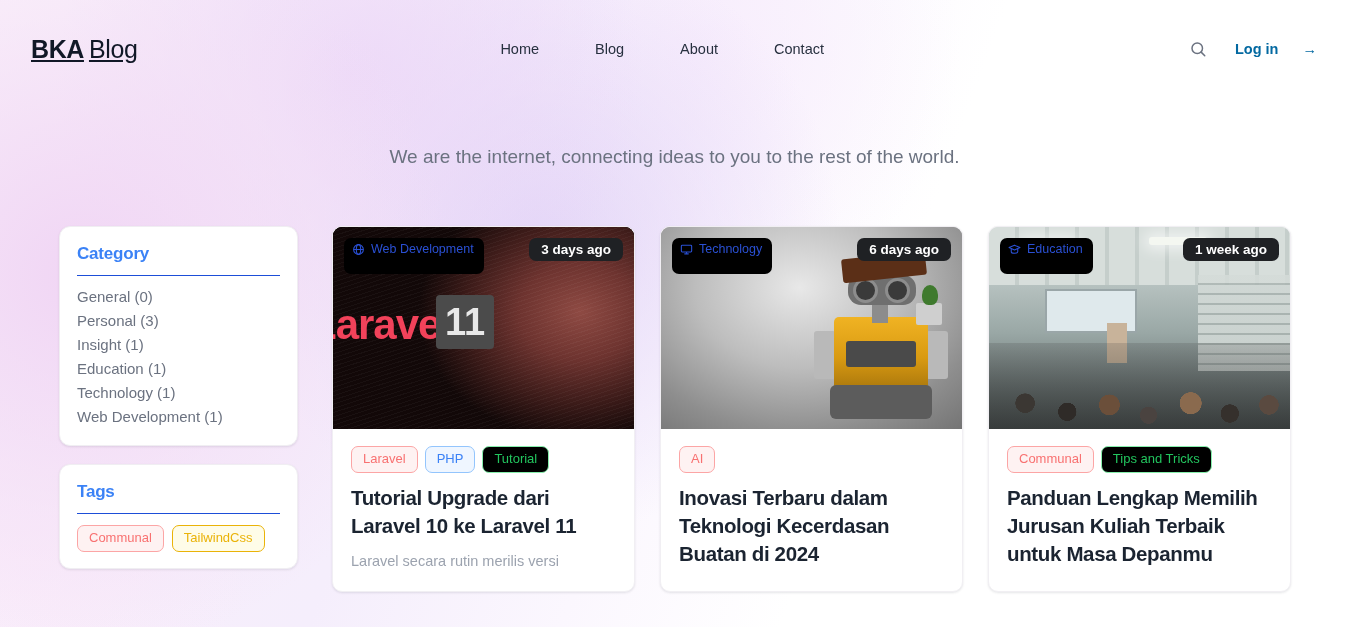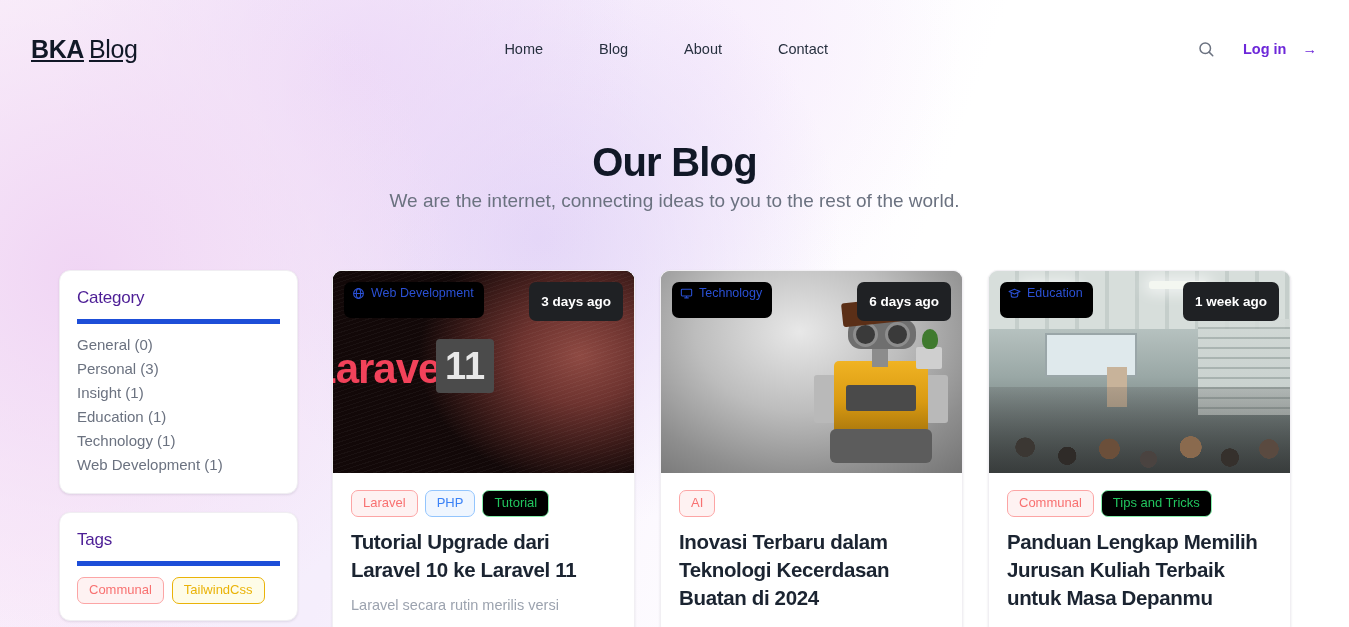--- a/index.html
+++ b/index.html
@@ -60,23 +60,23 @@
     white-space: nowrap;
   }
 
   #nav-right { display: flex; align-items: center; gap: 26px; }
   #search-button {
     background: none; border: none; cursor: pointer;
     display: flex; align-items: center; justify-content: center;
     width: 22px; height: 22px; color: #6b7280;
   }
   #login-link {
-    font-size: 14.5px; font-weight: 600; color: #6d28d9;
+    font-size: 14.5px; font-weight: 600; color: #0369a1;
     text-decoration: none; white-space: nowrap;
-    display: flex; align-items: flex-end; gap: 16px;
+    display: flex; align-items: flex-end; gap: 24px;
   }
 
   
   #hero { text-align: center; padding-top: 56px; }
   #hero-title {
     font-size: 40px;
     font-weight: 700;
     color: #111827;
     letter-spacing: -0.8px;
     line-height: 1.1;
@@ -102,25 +102,25 @@
   .panel {
     background: #ffffff;
     border: 1px solid #f0eef2;
     border-radius: 11px;
     box-shadow: 0 1px 3px rgba(16,24,40,0.06), 0 1px 2px rgba(16,24,40,0.04);
     padding: 17px 17px 16px 17px;
   }
   .panel + .panel { margin-top: 18px; }
   .panel-title {
     font-size: 17px;
-    font-weight: 400;
-    color: #4c1d95;
+    font-weight: 700;
+    color: #3b82f6;
     letter-spacing: -0.2px;
     padding-bottom: 11px;
-    border-bottom: 5px solid #1d4ed8;
+    border-bottom: 1px solid #1d4ed8;
     margin-bottom: 9px;
   }
   .cat-list { list-style: none; }
   .cat-item {
     font-size: 15px;
     color: #6b7280;
     line-height: 1.6;
     cursor: pointer;
     white-space: nowrap;
   }
@@ -254,21 +254,21 @@
     white-space: nowrap;
   }
   .cat-badge svg { display:block; }
   .time-badge {
     position: absolute;
     right: 11px; top: 11px;
     background: #1f2124;
     color: #ffffff;
     font-size: 13.5px;
     font-weight: 600;
-    padding: 12px 12px;
+    padding: 4px 12px;
     border-radius: 7px;
     z-index: 3;
     white-space: nowrap;
   }
 
   .card-body { padding: 17px 18px 18px 18px; }
   .card-tags { display: flex; flex-wrap: wrap; gap: 7px; margin-bottom: 11px; }
   .card-title {
     font-size: 20.5px;
     font-weight: 700;
@@ -310,21 +310,20 @@
         </svg>
       </button>
       <a id="login-link" href="#">
         <span>Log in</span>
         <span>→</span>
       </a>
     </div>
   </header>
 
   <section id="hero">
-    <h1 id="hero-title">Our Blog</h1>
     <p id="hero-subtitle">We are the internet, connecting ideas to you to the rest of the world.</p>
   </section>
 
   <div id="content">
 
     <aside id="sidebar">
 
       <div class="panel">
         <div class="panel-title">Category</div>
         <ul class="cat-list">

